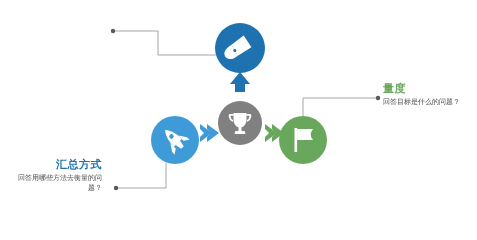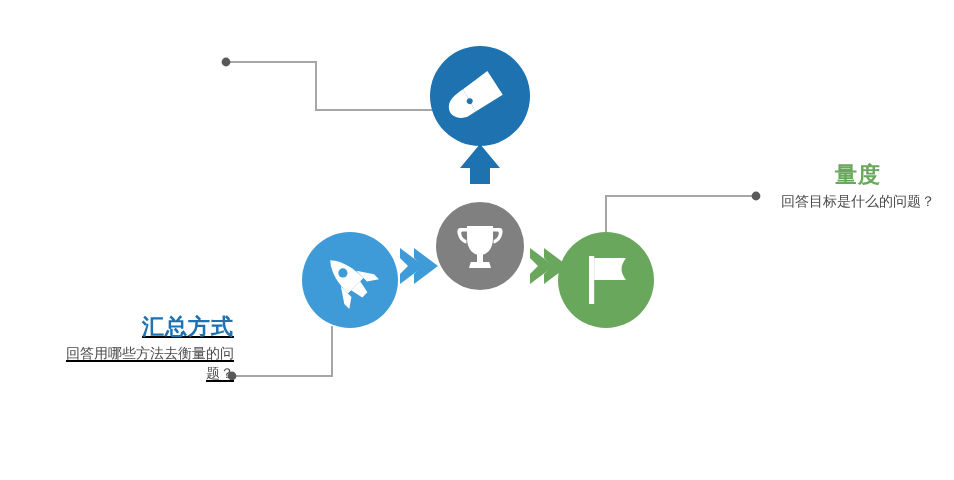--- a/index.html
+++ b/index.html
@@ -50,30 +50,28 @@
   .callout.left-align {
     text-align: left;
   }
 
   #callout-dimension {
     left: 14px;
     top: 22px;
     width: 88px;
   }
   #callout-aggregation {
-    left: 29px;
+    left: 14px;
     top: 158px;
     width: 88px;
-    text-decoration: underline;
   }
   #callout-measure {
     left: 383px;
     top: 82px;
     width: 92px;
-    text-align: center;
   }
 
   .title-blue   { color: #1f72b0; }
   .title-green  { color: #69a85c; }
 </style>
 </head>
 <body>
 
 <div id="stage">
 

